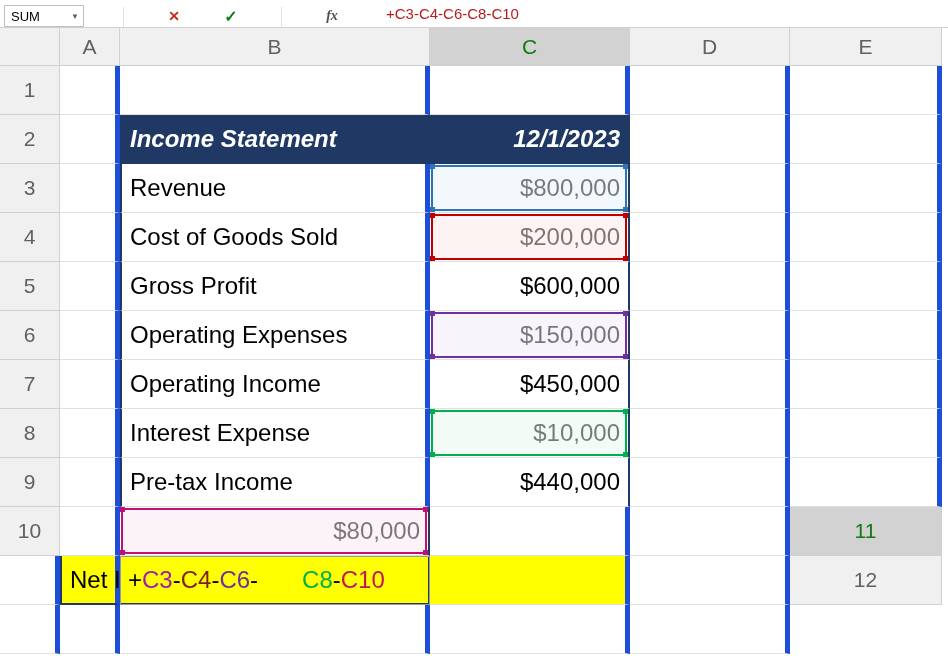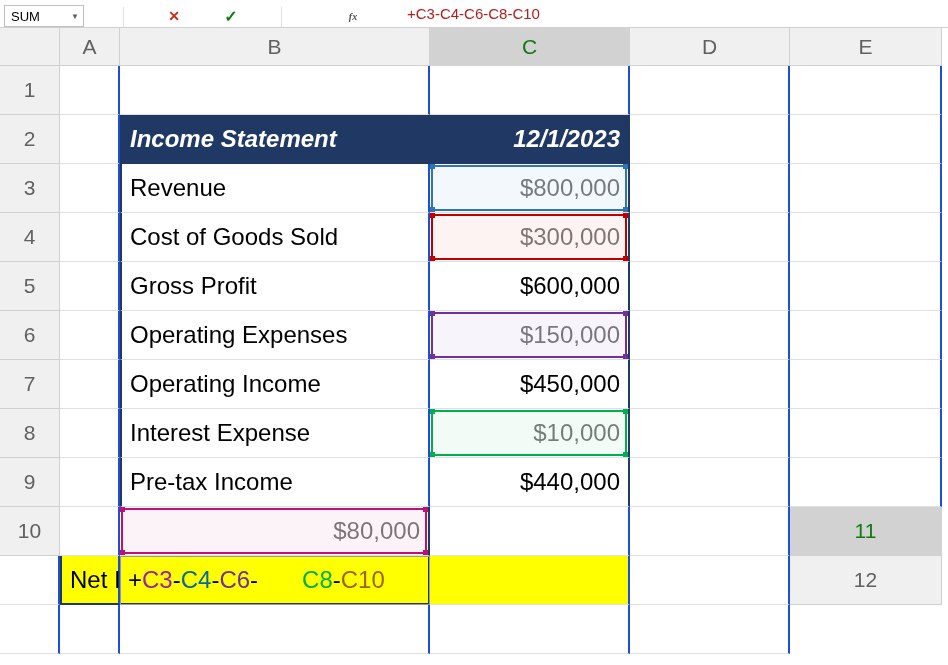--- a/index.html
+++ b/index.html
@@ -46,21 +46,21 @@
       height: 22px;
       display: flex;
       align-items: center;
       justify-content: center;
       font-size: 15px;
       font-weight: bold;
       cursor: pointer;
     }
     .fb-cancel { color: #c42b1c; font-size: 14px;}
     .fb-enter { color: #107c10; font-size: 16px;}
-    .fb-fx { font-style: italic; font-family: "Times New Roman", serif; color: #505050; font-size: 10px; margin-left: 21px;}
+    .fb-fx { font-style: italic; font-family: "Times New Roman", serif; color: #505050; font-size: 14px;}
     .formula-input {
       flex: 1;
       padding-left: 8px;
       font-size: 15px;
       color: #b91c1c;
       height: 100%;
       display: flex;
       align-items: center;
       font-family: "Segoe UI", Arial, sans-serif;
     }
@@ -85,21 +85,21 @@
     }
     .hdr.corner {
       background: #f0f0f0;
     }
     .hdr.col-active, .hdr.row-active {
       background: #d2d2d2;
       color: #0f7b0f;
     }
 
     .cell {
-      border-right: 2px solid #1d4ed8;
+      border-right: 5px solid #1d4ed8;
       border-bottom: 1px solid #e0e0e0;
       background: #ffffff;
       padding: 0 8px;
       display: flex;
       align-items: center;
       font-size: 24px;
       color: #000;
       position: relative;
       overflow: visible;
       white-space: nowrap;
@@ -155,24 +155,24 @@
       top: 0;
       bottom: 0;
       display: flex;
       align-items: center;
       font-size: 24px;
       z-index: 20;
       white-space: nowrap;
     }
     .fp-black { color: #000; }
     .fp-c3 { color: #a21caf; }
-    .fp-c4 { color: #0369a1; }
+    .fp-c4 { color: #7f1d1d; }
     .fp-c6 { color: #7030a0; }
     .fp-c8 { color: #00b050; margin-left: 44px; }
-    .fp-c10 { color: #a16207; }
+    .fp-c10 { color: #be185d; }
 
     .active-edit {
       outline: 1px solid #999;
       outline-offset: -1px;
     }
   </style>
 </head>
 <body>
 
 <div class="formula-bar-row">
@@ -222,21 +222,21 @@
         <div class="ref-handle rh-br"></div>
     </div>
   </div>
   <div class="cell"></div>
   <div class="cell"></div>
 
   <div class="hdr">4</div>
   <div class="cell"></div>
   <div class="cell tbl-body-left">Cost of Goods Sold</div>
   <div class="cell right tbl-body-right">
-    <span>$300,000</span>
+    <span>$200,000</span>
     <div class="ref-box" style="--ref-color:#c00000;--ref-fill:#fce8e880">
       <div class="ref-handle rh-tl"></div>
         <div class="ref-handle rh-tr"></div>
         <div class="ref-handle rh-bl"></div>
         <div class="ref-handle rh-br"></div>
     </div>
   </div>
   <div class="cell"></div>
   <div class="cell"></div>
 

